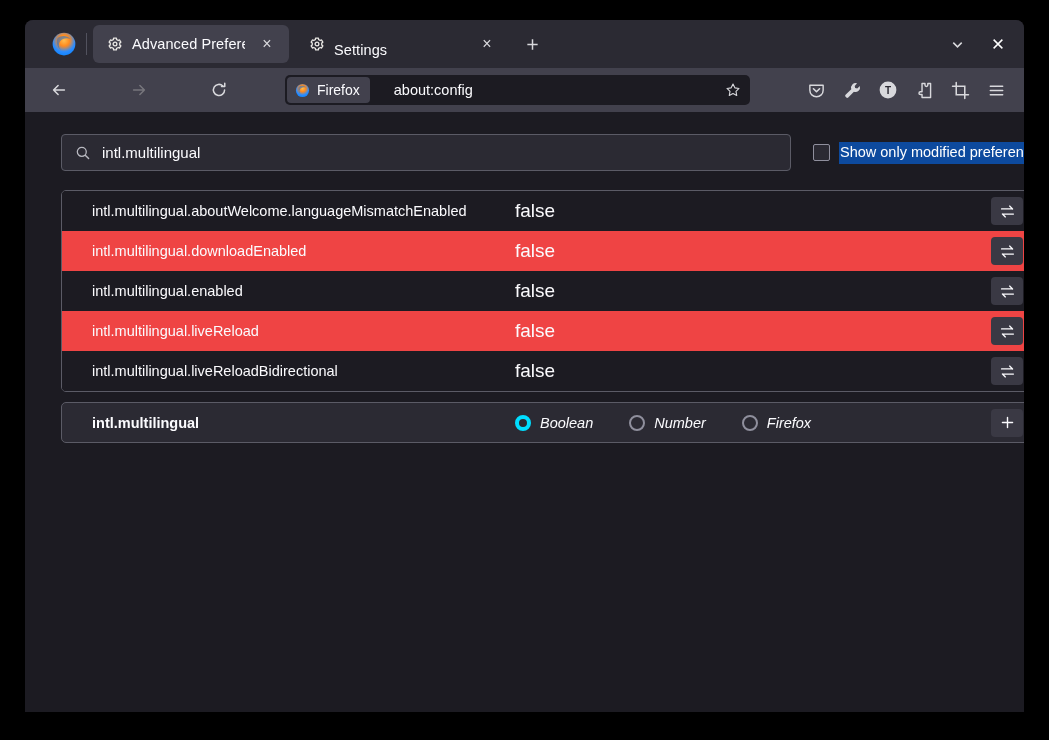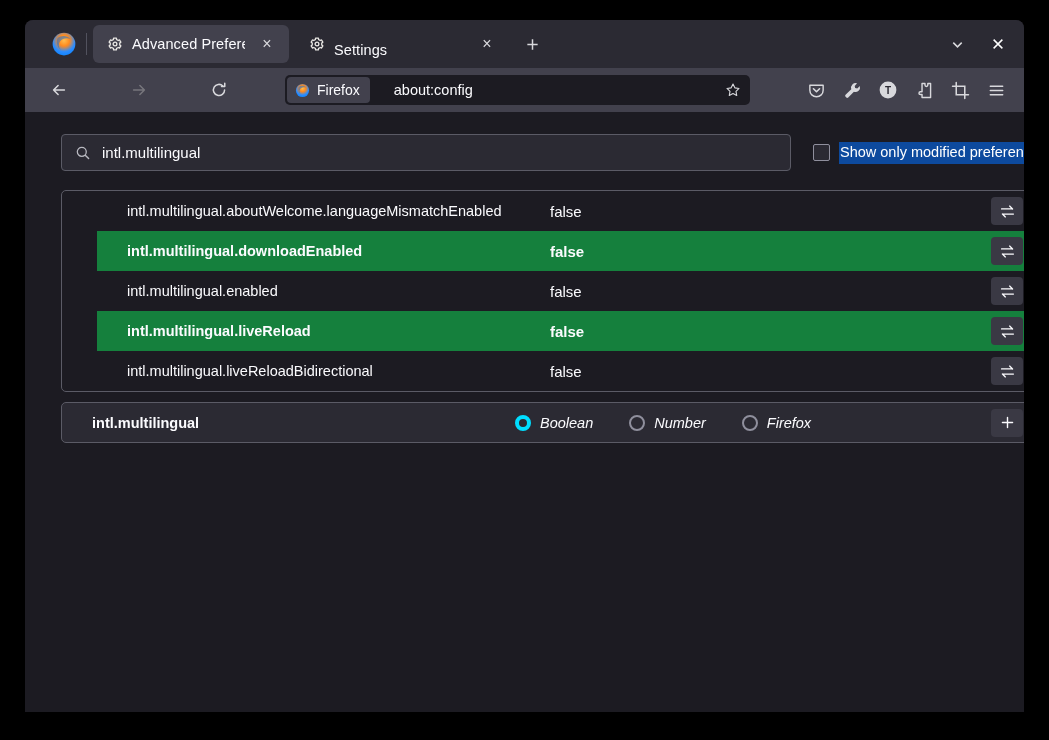--- a/index.html
+++ b/index.html
@@ -234,43 +234,42 @@
     line-height: 19px;
     padding: 1px 1px 2px 1px;
   }
 
   
   #prefs-list {
     width: 977px;
     border: 1px solid #5b5b66;
     border-radius: 5px;
     overflow: hidden;
-    padding-left: 35px;
   }
 
   .pref-row {
     height: 40px;
     display: flex;
     align-items: center;
     padding: 0 14px 0 30px;
   }
   .pref-row.odd  { background: #1c1b22; }
-  .pref-row.even { background: #15803d; font-weight: bold; }
+  .pref-row.even { background: #ef4444; }
 
   .pref-name {
     color: #fbfbfe;
     font-size: 14.5px;
     width: 423px;
     flex: none;
     white-space: nowrap;
     overflow: hidden;
   }
   .pref-value {
     color: #fbfbfe;
-    font-size: 15px;
+    font-size: 19px;
     flex: 1 1 auto;
     white-space: nowrap;
   }
 
   .toggle-button {
     width: 32px; height: 28px;
     background: #3a3944;
     border-radius: 4px;
     flex: none;
     display: flex;

